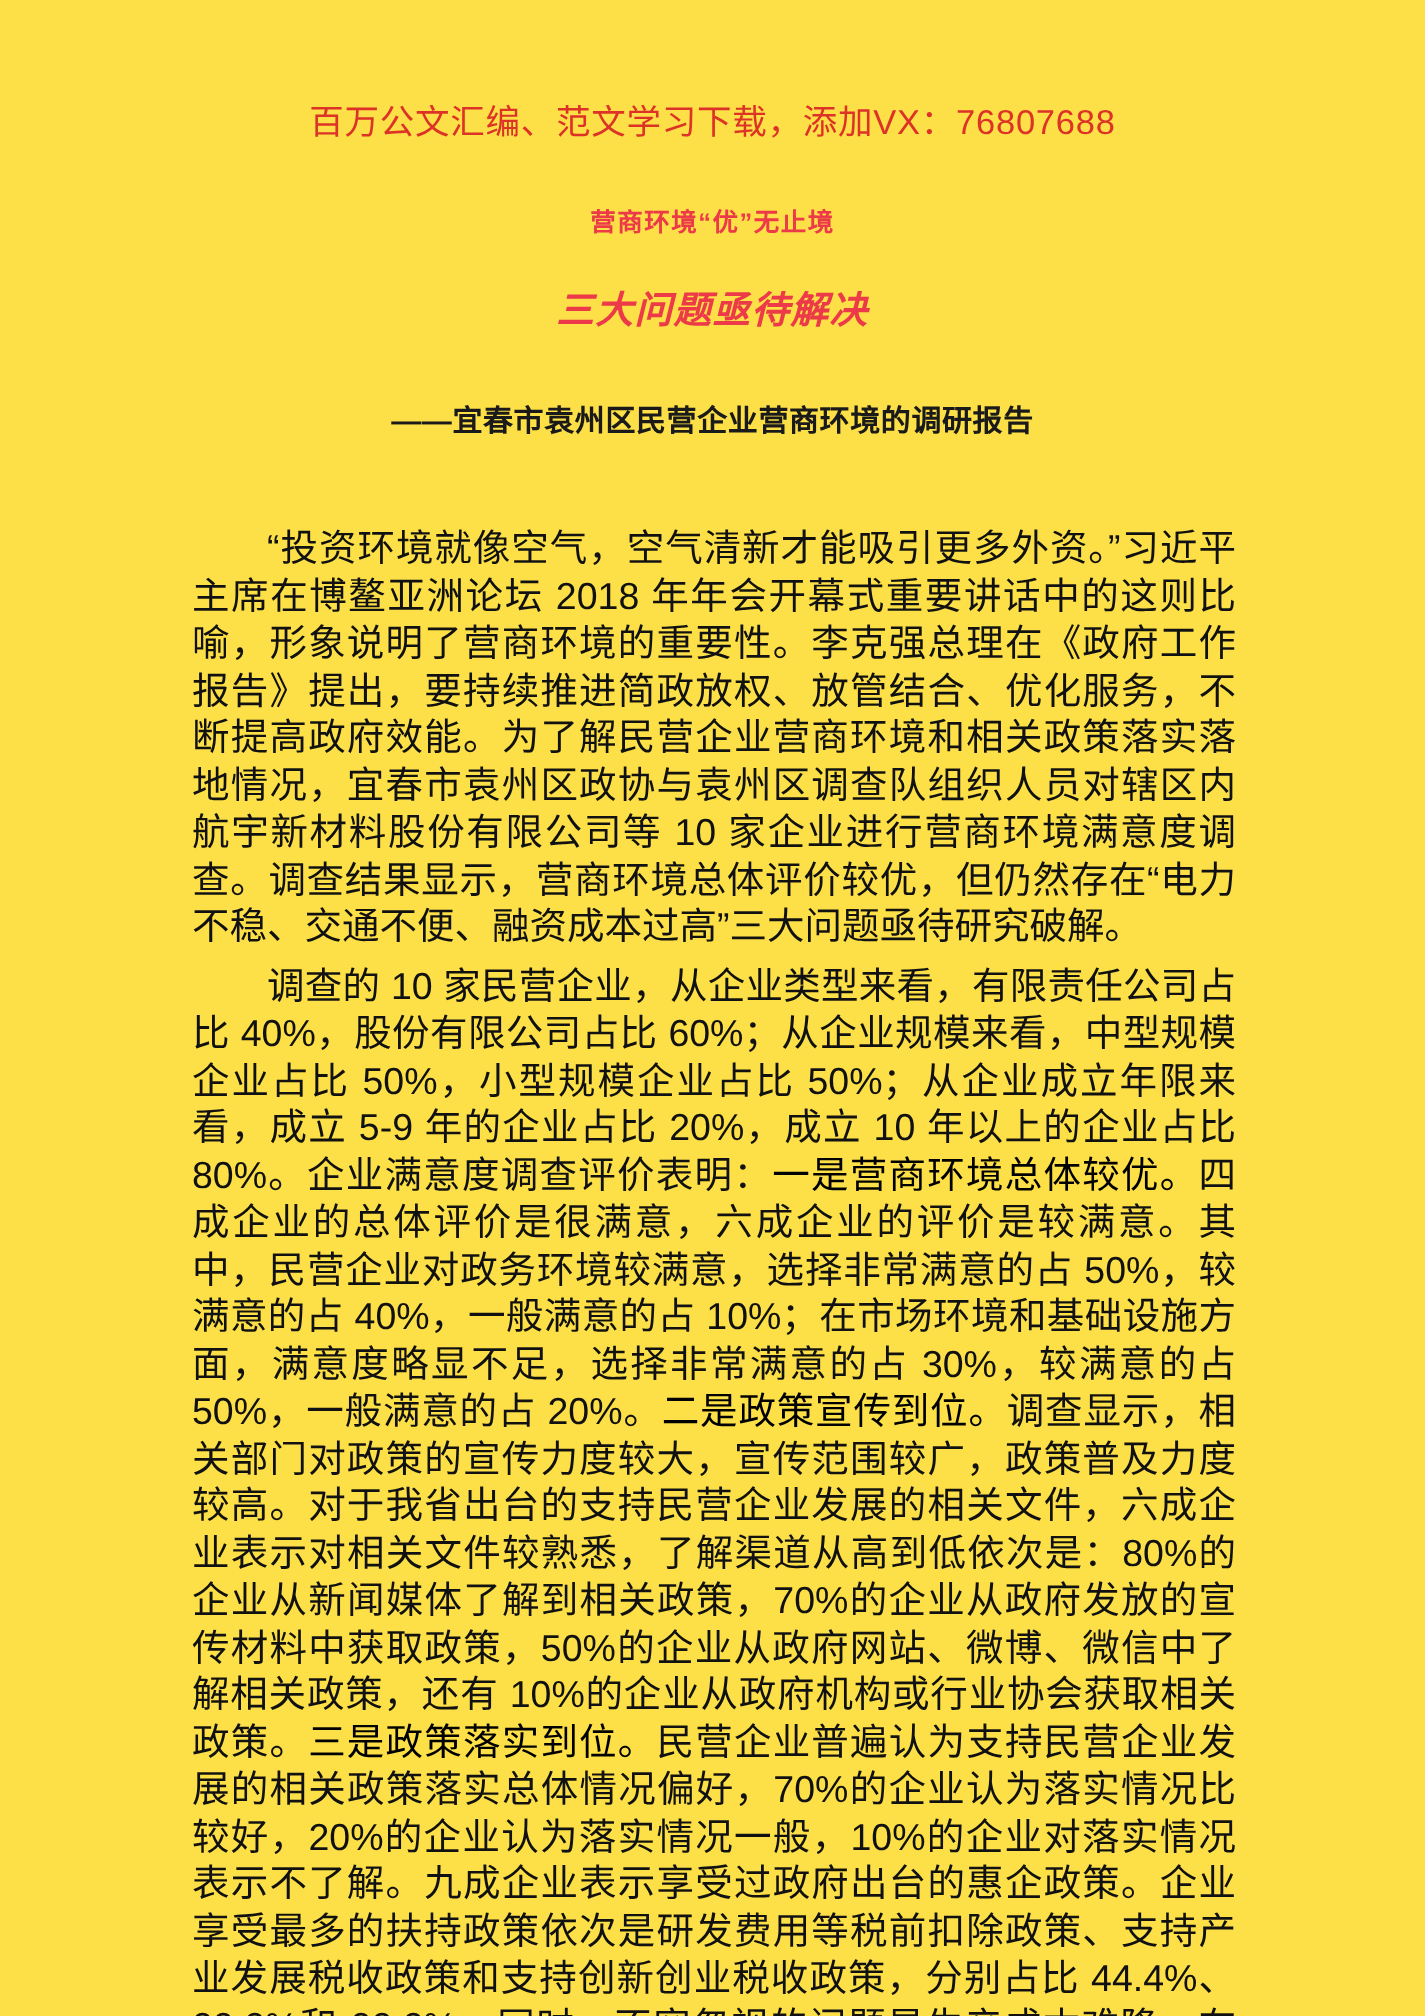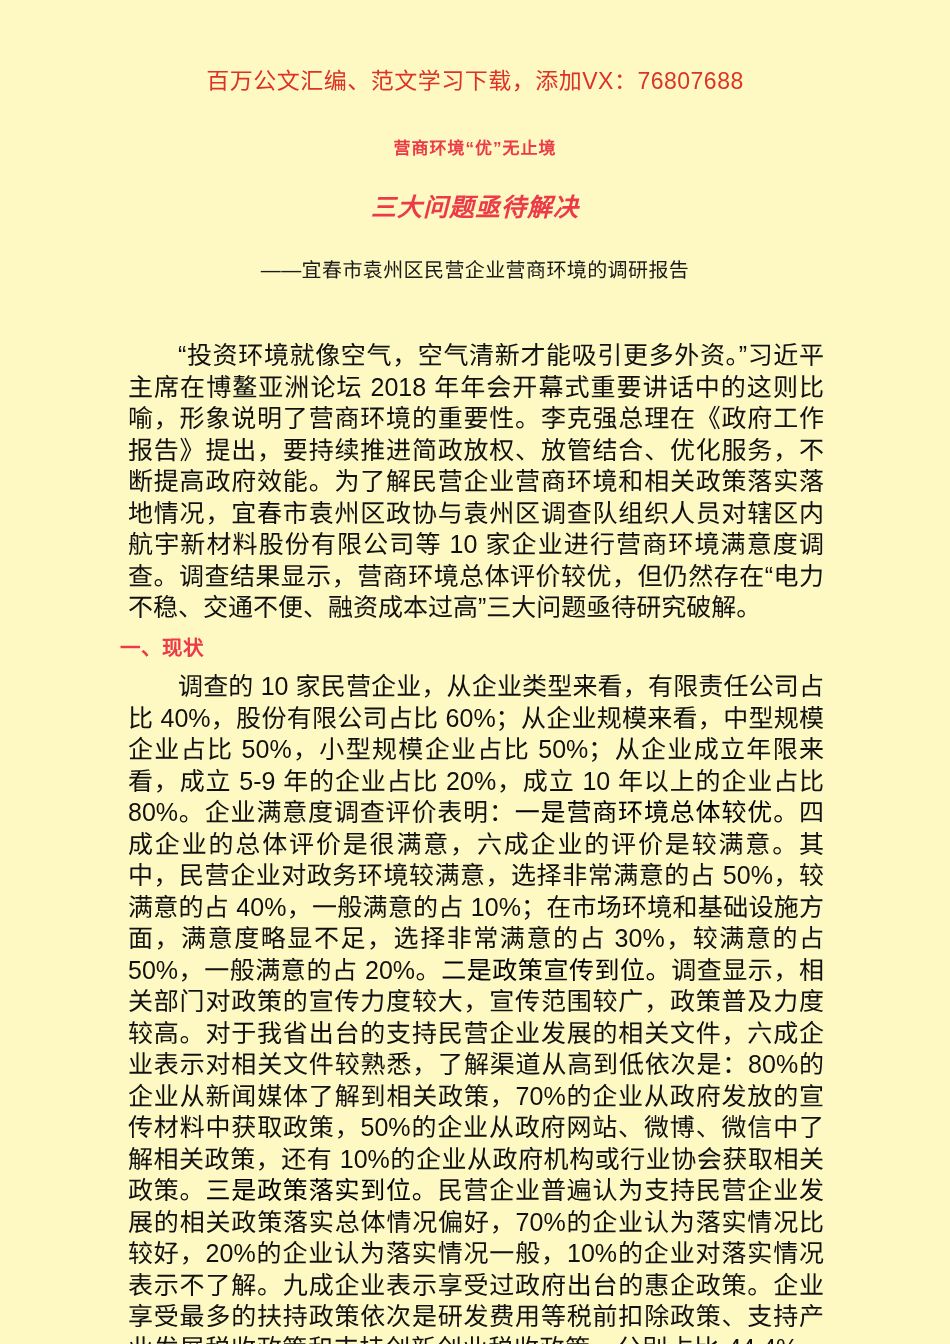--- a/index.html
+++ b/index.html
@@ -16,21 +16,21 @@
     overflow: hidden;
     position: relative;
   }
 
   .page {
     width: 950px;
     height: 1344px;
     box-sizing: border-box;
     padding: 0;
     position: relative;
-    background: #fef9c3;
+    background: #fde047;
   }
 
   
   .promo-banner {
     text-align: center;
     color: #dd3327;
     font-size: 23px;
     font-weight: 400;
     letter-spacing: 0.5px;
     padding-top: 68px;
@@ -54,24 +54,24 @@
     font-weight: bold;
     font-size: 25px;
     letter-spacing: 1px;
     margin-top: 30px;
     line-height: 1.35;
     font-style: italic;
   }
   .doc-byline {
     text-align: center;
     color: #1a1a1a;
-    font-weight: normal;
+    font-weight: bold;
     font-size: 20px;
     letter-spacing: 0.4px;
-    margin-top: 33px;
+    margin-top: 44px;
     line-height: 1.35;
   }
 
   
   .body-wrap {
     margin: 0 auto;
     padding-left: 120px;
     padding-right: 118px;
     box-sizing: border-box;
     width: 950px;
@@ -111,18 +111,17 @@
 
   <h1 class="doc-title">营商环境“优”无止境</h1>
 
   <h2 class="doc-subtitle">三大问题亟待解决</h2>
 
   <div class="doc-byline">——宜春市袁州区民营企业营商环境的调研报告</div>
 
   <div class="body-wrap">
     <div id="paragraph-container">
         <p class="para"><span>“投资环境就像空气，空气清新才能吸引更多外资。”习近平主席在博鳌亚洲论坛 2018 年年会开幕式重要讲话中的这则比喻，形象说明了营商环境的重要性。李克强总理在《政府工作报告》提出，要持续推进简政放权、放管结合、优化服务，不断提高政府效能。为了解民营企业营商环境和相关政策落实落地情况，宜春市袁州区政协与袁州区调查队组织人员对辖区内航宇新材料股份有限公司等 10 家企业进行营商环境满意度调查。调查结果显示，营商环境总体评价较优，但仍然存在“电力不稳、交通不便、融资成本过高”三大问题亟待研究破解。</span></p>
-        <p class="heading">一、现状</p>
         <p class="para"><span>调查的 10 家民营企业，从企业类型来看，有限责任公司占比 40%，股份有限公司占比 60%；从企业规模来看，中型规模企业占比 50%，小型规模企业占比 50%；从企业成立年限来看，成立 5-9 年的企业占比 20%，成立 10 年以上的企业占比 80%。企业满意度调查评价表明：</span><span class="bold">一是营商环境总体较优。</span><span>四成企业的总体评价是很满意，六成企业的评价是较满意。其中，民营企业对政务环境较满意，选择非常满意的占 50%，较满意的占 40%，一般满意的占 10%；在市场环境和基础设施方面，满意度略显不足，选择非常满意的占 30%，较满意的占 50%，一般满意的占 20%。</span><span class="bold">二是政策宣传到位。</span><span>调查显示，相关部门对政策的宣传力度较大，宣传范围较广，政策普及力度较高。对于我省出台的支持民营企业发展的相关文件，六成企业表示对相关文件较熟悉，了解渠道从高到低依次是：80%的企业从新闻媒体了解到相关政策，70%的企业从政府发放的宣传材料中获取政策，50%的企业从政府网站、微博、微信中了解相关政策，还有 10%的企业从政府机构或行业协会获取相关政策。</span><span class="bold">三是政策落实到位。</span><span>民营企业普遍认为支持民营企业发展的相关政策落实总体情况偏好，70%的企业认为落实情况比较好，20%的企业认为落实情况一般，10%的企业对落实情况表示不了解。九成企业表示享受过政府出台的惠企政策。企业享受最多的扶持政策依次是研发费用等税前扣除政策、支持产业发展税收政策和支持创新创业税收政策，分别占比 44.4%、22.2%和 22.2%。同时，不容忽视的问题是生产成本难降。在各项成本负担中，税费成本是民营企业最迫切希望降低的成本负担，选择的比例高达 70%；其次是用工成本，选择的比例为 60%；还有融资成本，选择的比例为 50%。此三项成本是辖区内民营企业所面临的主要负担，尤其是税费负担成为了企业的一块“心病”。在用工成本上，主要问题是中小企业人才流失率高，员工返岗率低；精细工种招工困难。</span></p>
       </div>
   </div>
 
 </div>
 
 </body></html>

